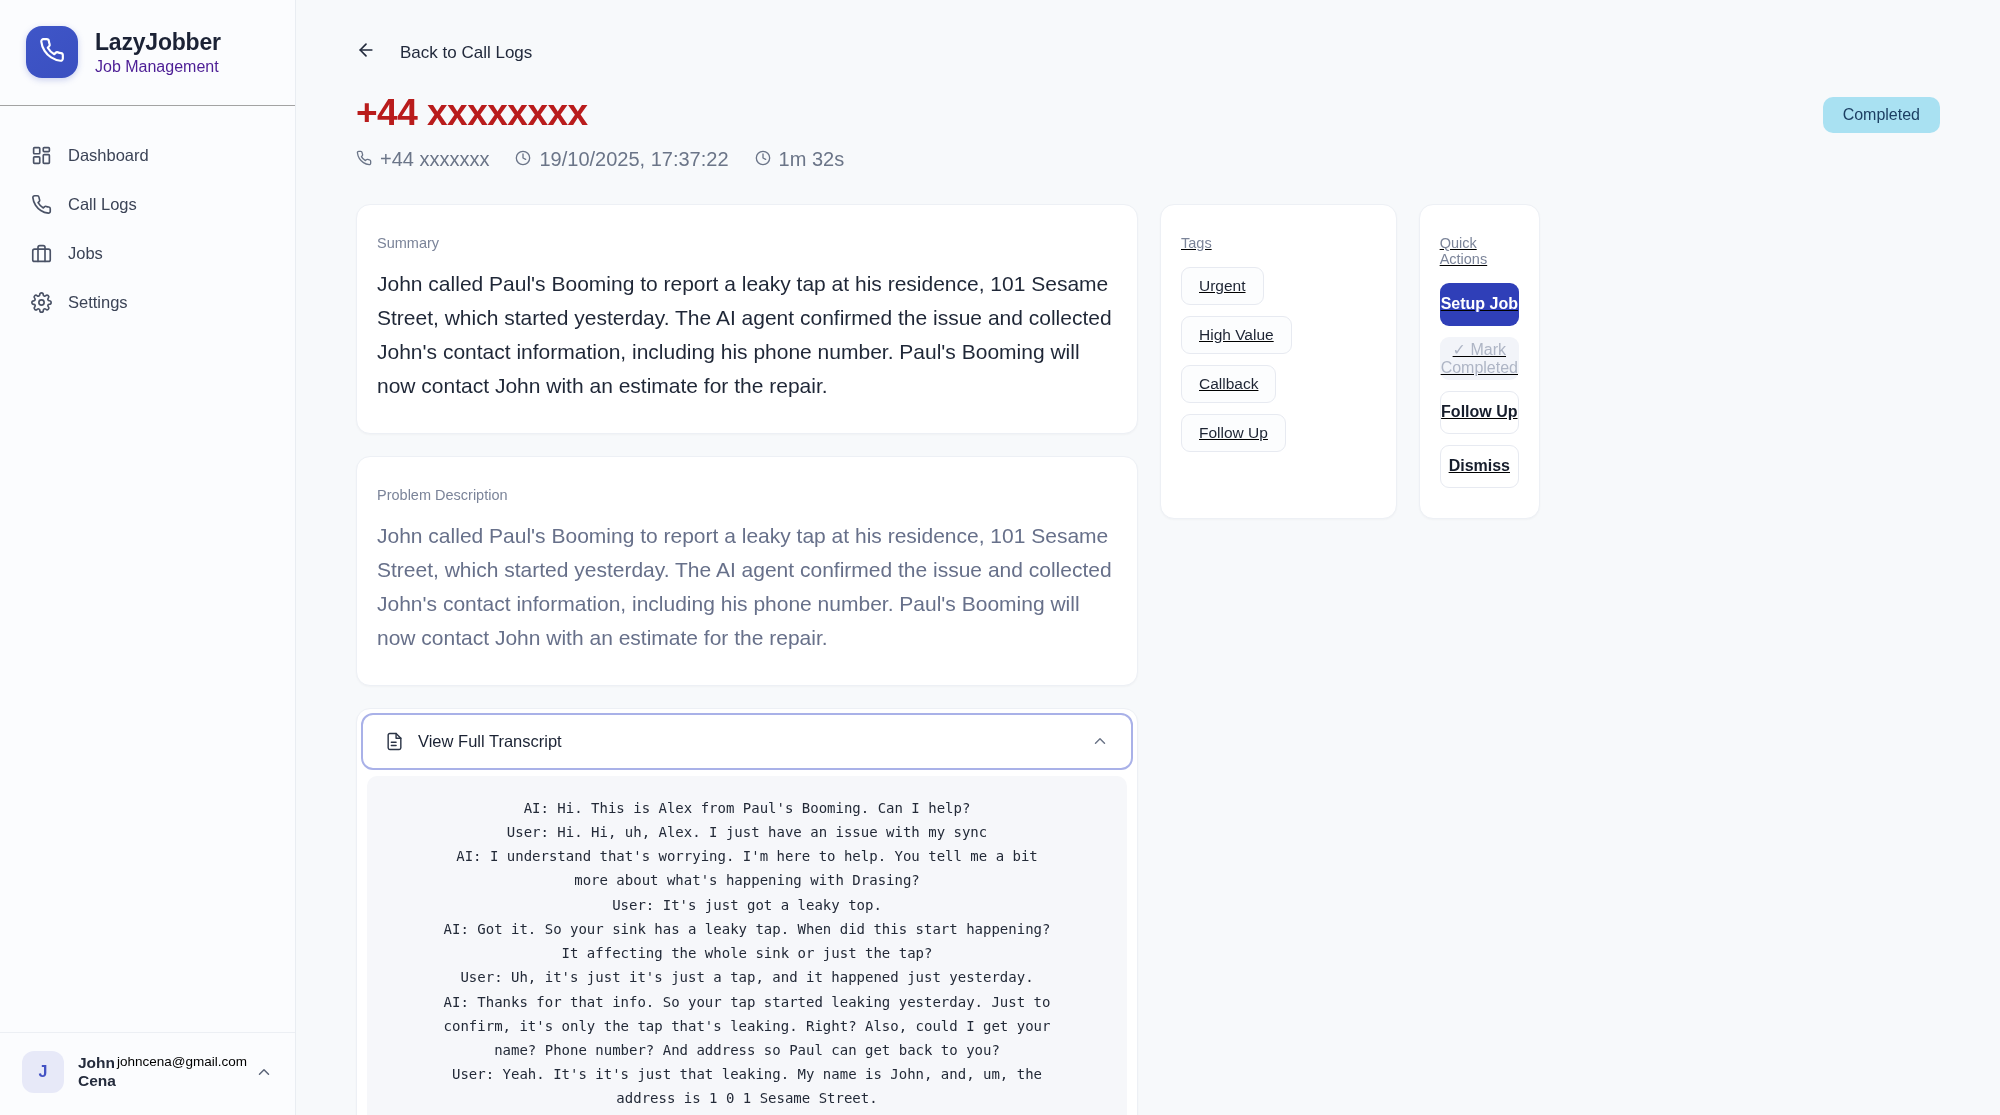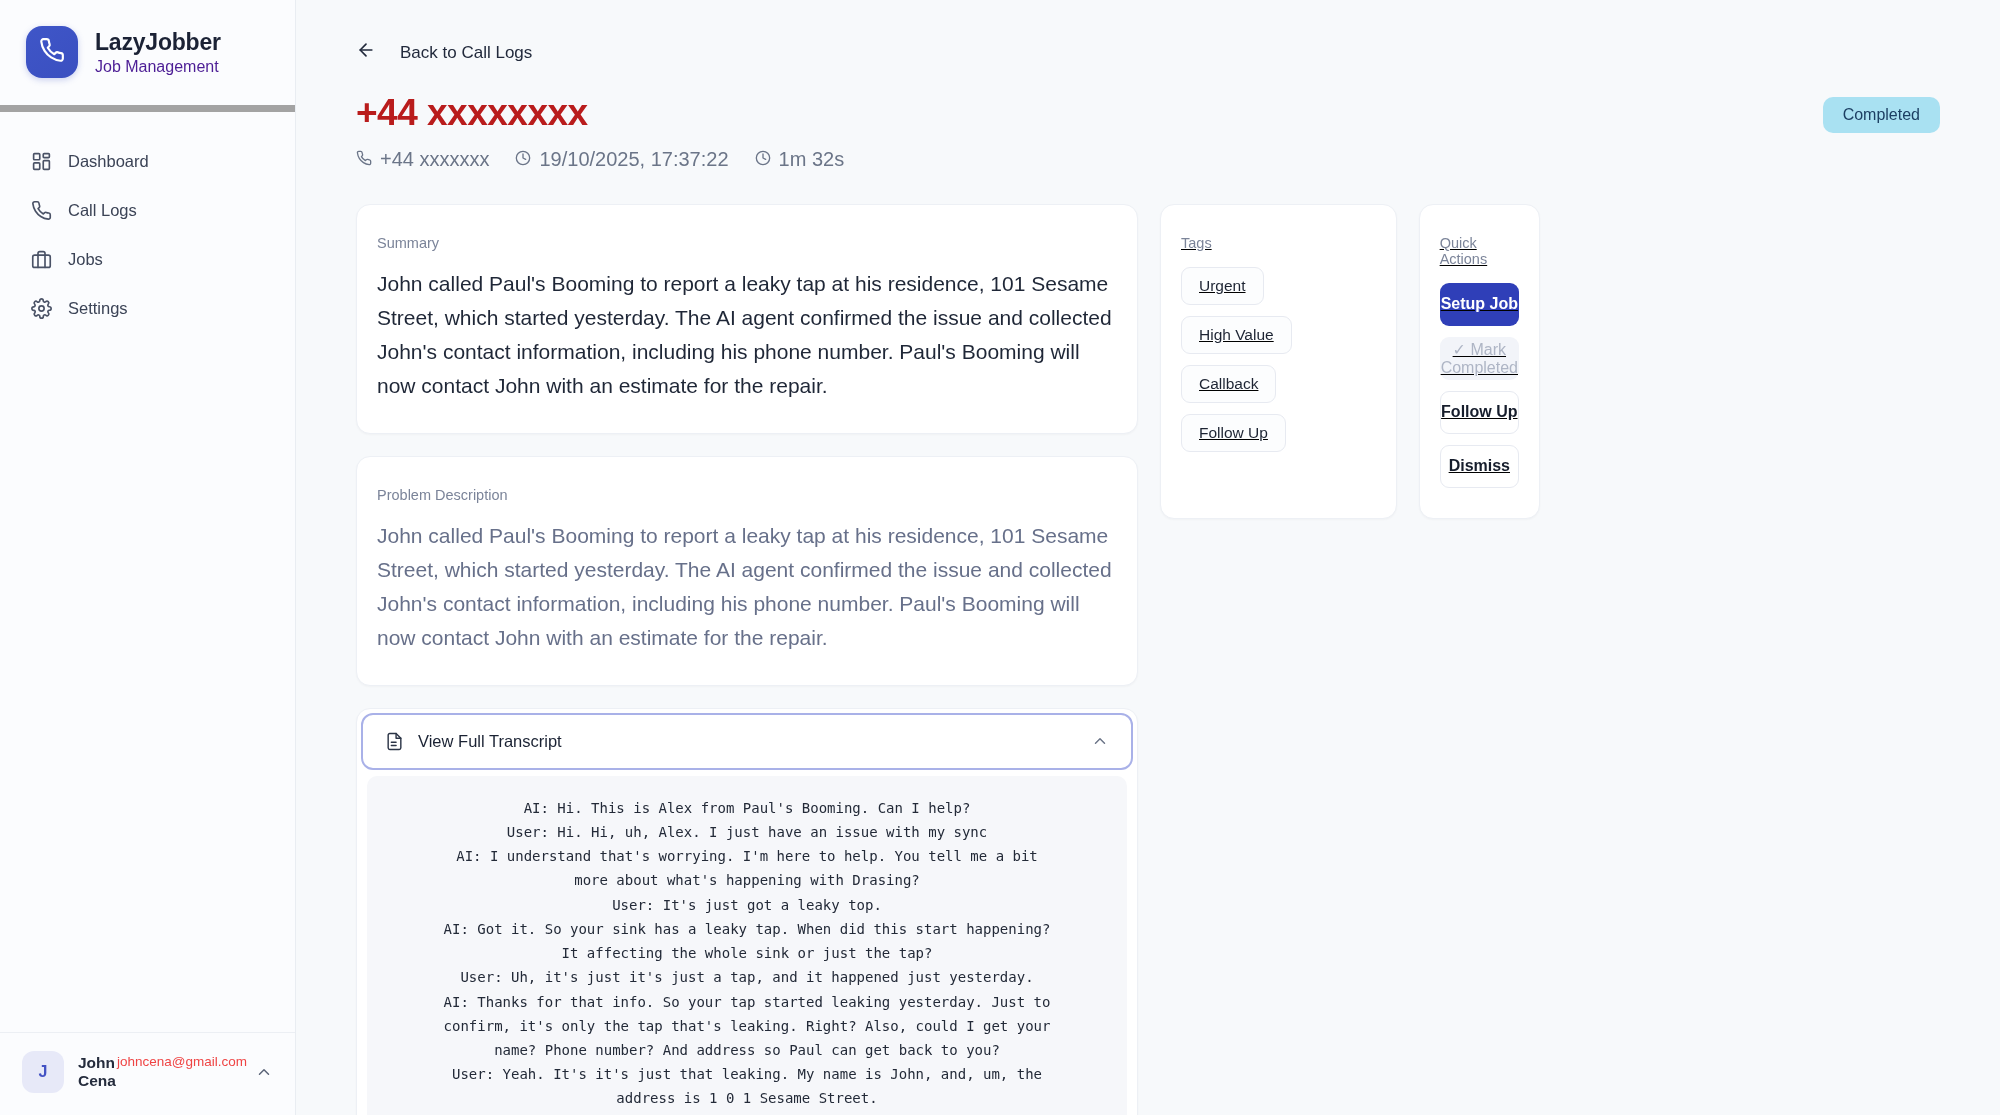--- a/index.html
+++ b/index.html
@@ -15,21 +15,21 @@
   .sidebar {
     width: 296px; min-width: 296px; height: 1115px;
     background: #fbfcfe;
     border-right: 1px solid #e9edf2;
     display: flex; flex-direction: column;
     position: relative;
   }
   .brand {
     display: flex; align-items: center; gap: 17px;
     padding: 26px 0 27px 26px;
-    border-bottom: 7px solid #a3a3a3;
+    border-bottom: 1px solid #a3a3a3;
   }
   .brand-logo {
     width: 52px; height: 52px; border-radius: 16px;
     background: linear-gradient(145deg,#3f56c8 0%,#3a4fc0 100%);
     display: flex; align-items: center; justify-content: center;
     box-shadow: 0 2px 6px rgba(58,79,192,.25);
     flex: none;
   }
   .brand-logo svg { width: 26px; height: 26px; }
   .brand-text { display:flex; flex-direction:column; gap:2px; }
@@ -54,21 +54,21 @@
     cursor: pointer;
   }
   .avatar {
     width: 42px; height: 42px; border-radius: 12px; flex: none;
     background: #e7e9f8; color: #4352c4;
     display: flex; align-items: center; justify-content: center;
     font-size: 16px; font-weight: 600;
   }
   .user-meta { display: flex; flex-direction: row; gap: 1px; min-width: 0; }
   .user-name { font-size: 15.5px; font-weight: 600; color: #252c3d; }
-  .user-mail { font-size: 13.5px; color: #ef4444; }
+  .user-mail { font-size: 13.5px; color: #000000; }
   .user-caret { margin-left: auto; color: #5b6478; }
   .user-caret svg { width: 18px; height: 18px; display:block; }
 
   
   .main { flex: 1; height: 1115px; overflow: hidden; padding: 0; position: relative; }
   .main-inner { padding: 40px 60px 0 60px; }
 
   .back-link {
     display: inline-flex; align-items: center; gap: 24px;
     color: #222a3c; font-size: 17px; font-weight: 500;

